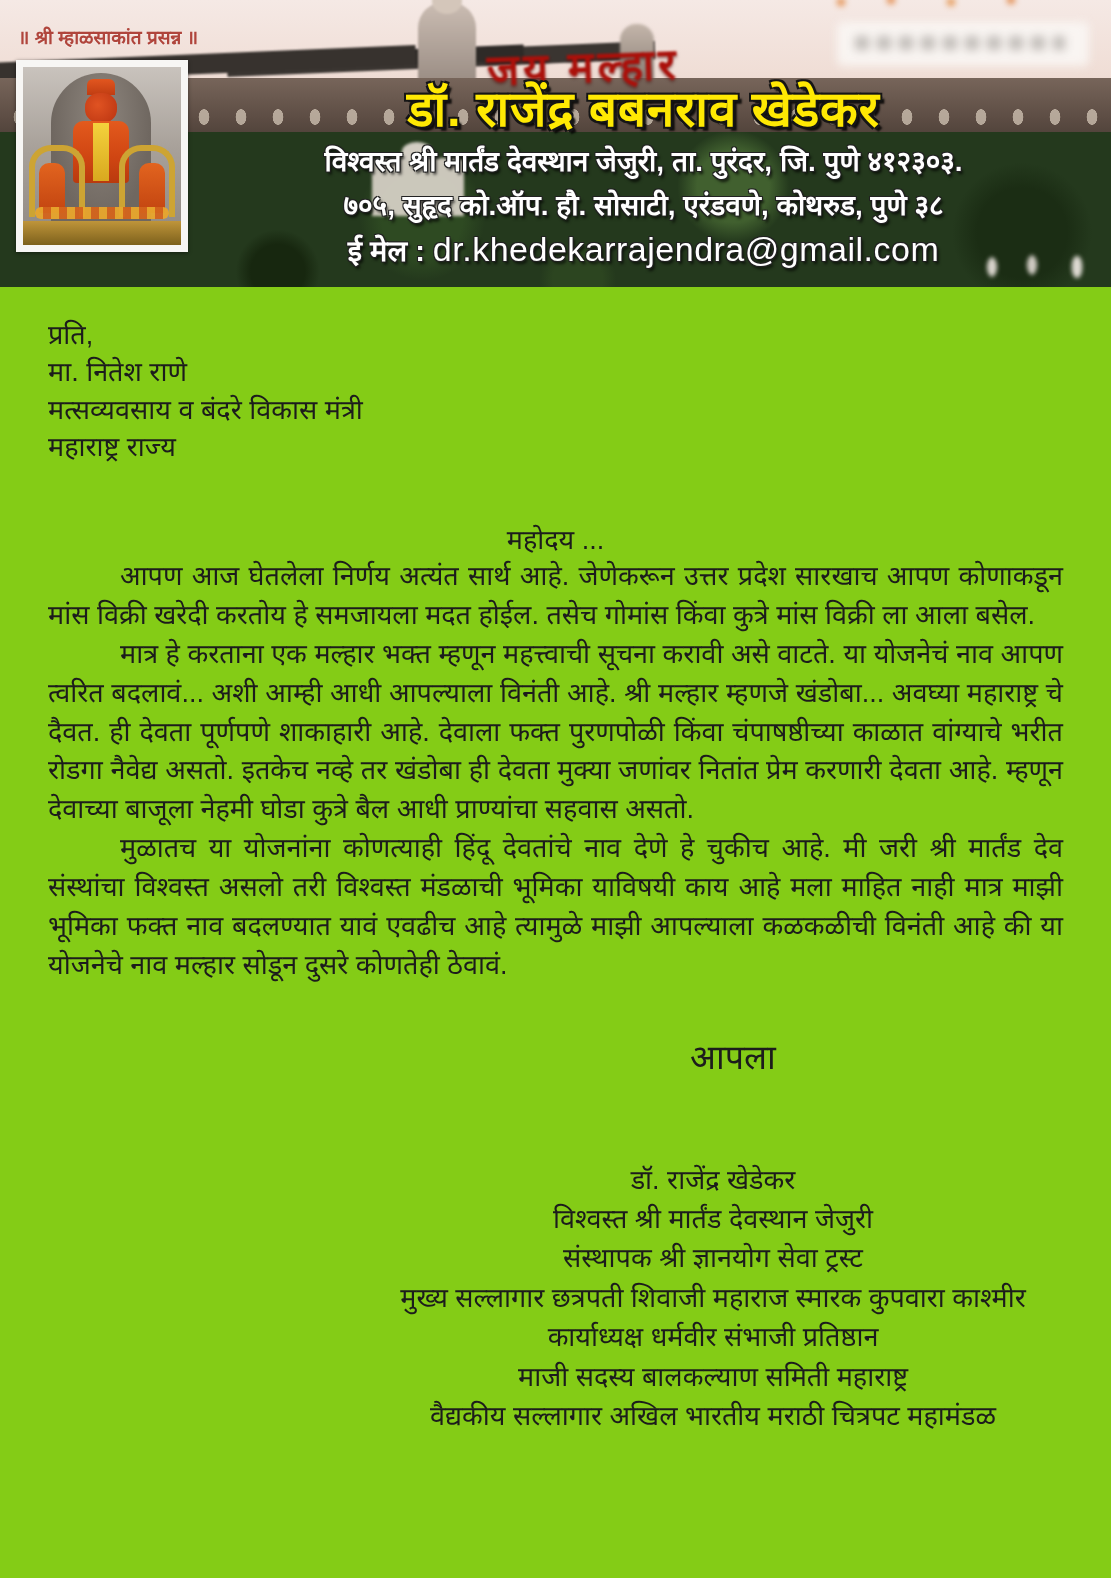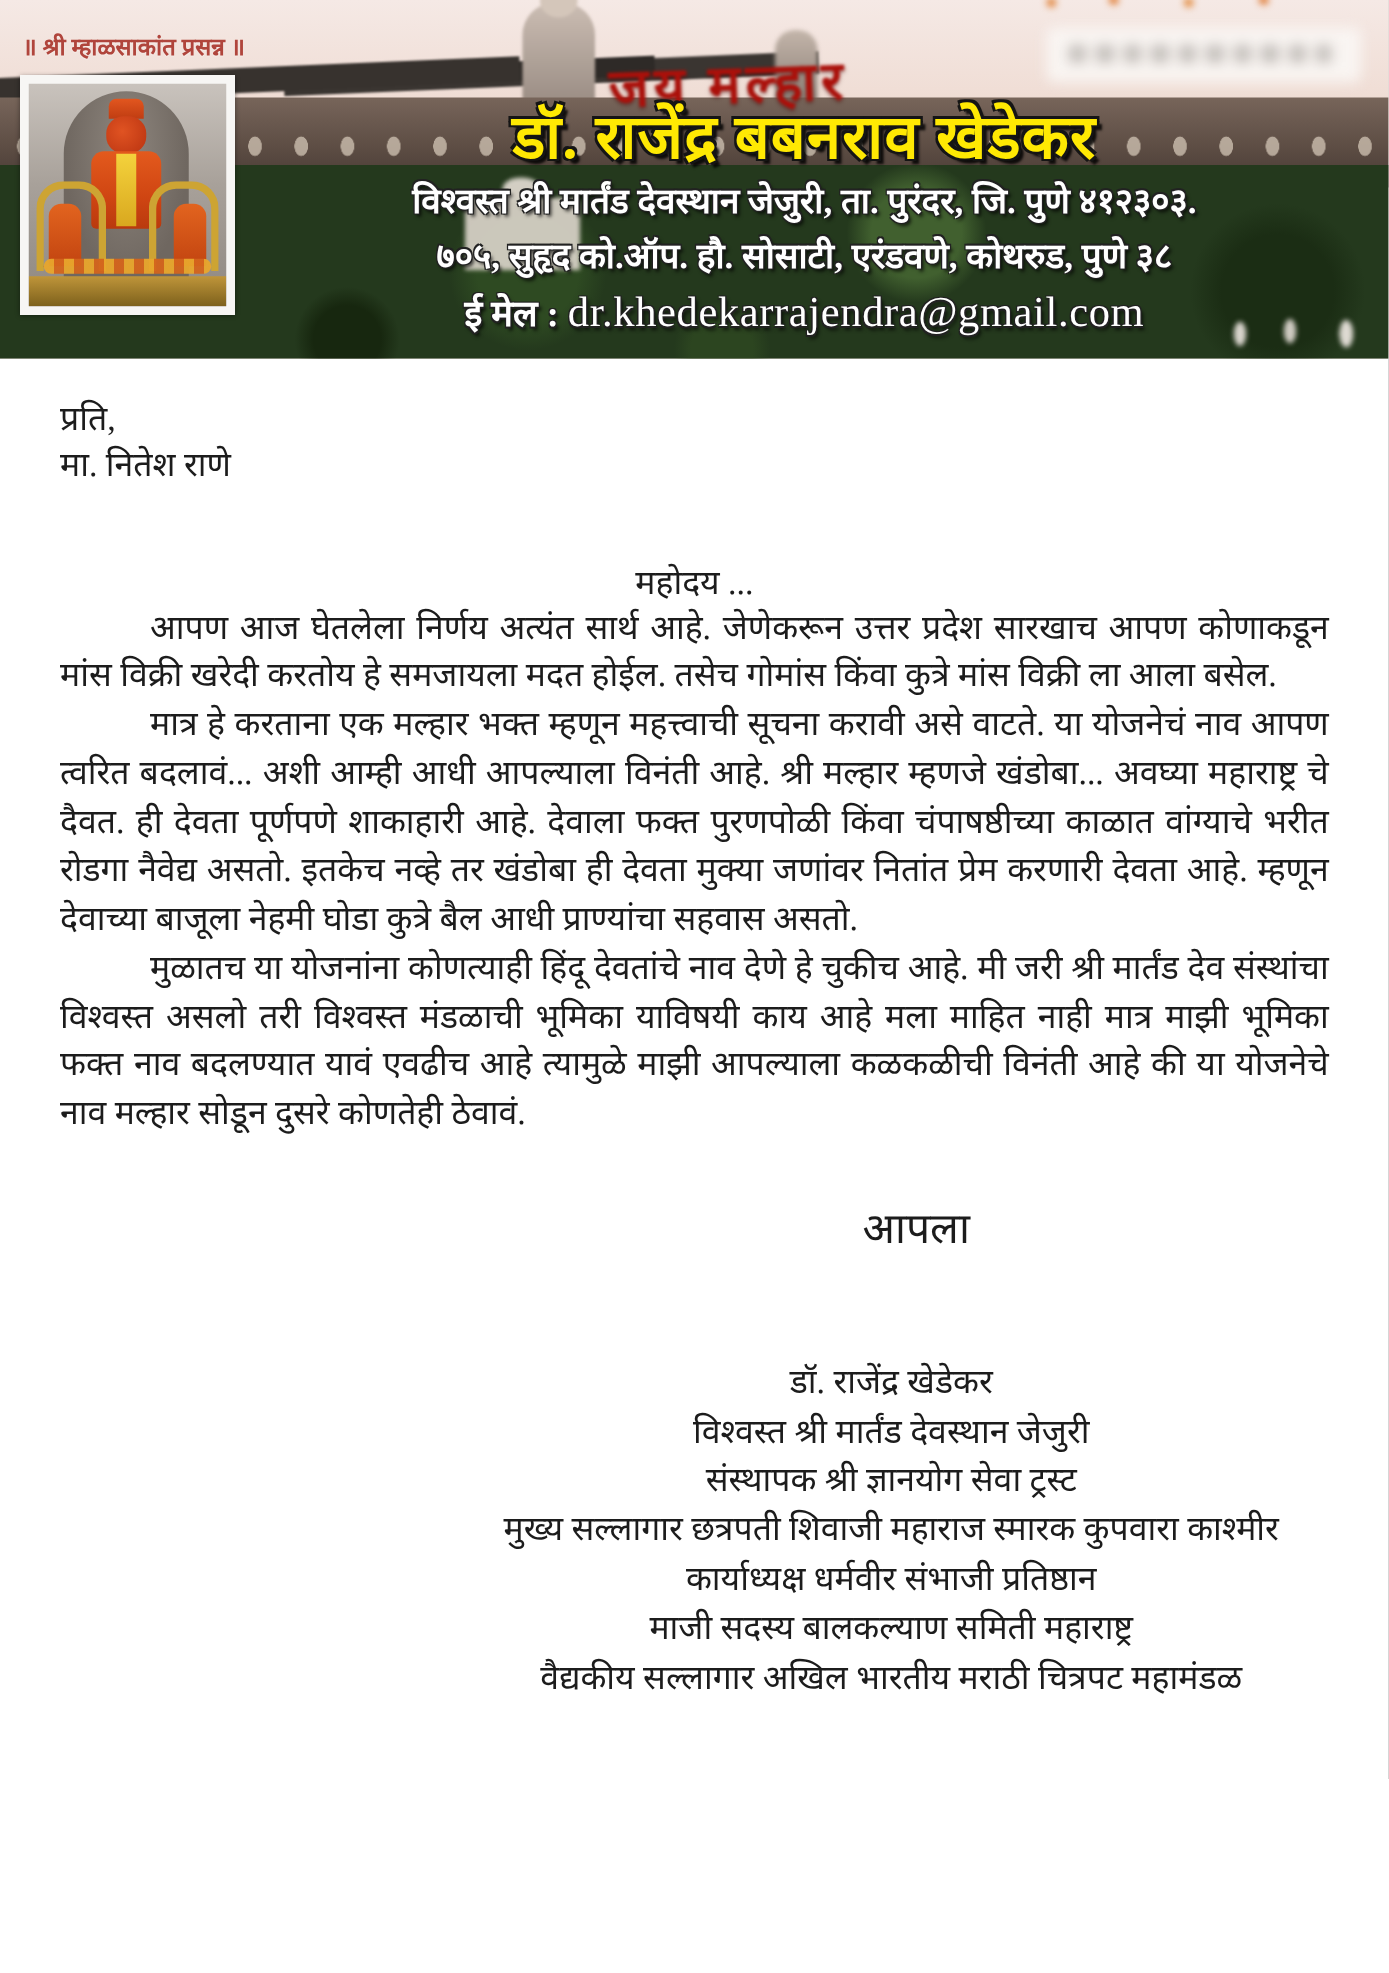--- a/index.html
+++ b/index.html
@@ -1,19 +1,19 @@
 <!DOCTYPE html>
 <html><head>
 <meta charset="utf-8">
 <style>
   html,body{margin:0;padding:0;background:#9a9a9a;}
   .page{
     position:relative; width:1111px; height:1578px; margin:0 auto;
-    background:#ffffff; overflow:hidden;
-    font-family:Liberation Serif, serif;
+    background:#84cc16; overflow:hidden;
+    font-family:Liberation Sans, sans-serif;
     color:#1c1c1c;
   }
 
   
   .header{position:relative;width:100%;height:287px;overflow:hidden;background:#ece0da;}
   .sky{position:absolute;left:0;top:0;width:100%;height:130px;
        background:linear-gradient(180deg,#f5e9e5 0%,#f0ded6 55%,#e4cfc5 100%);}
   .beam{position:absolute;left:-14px;top:54px;width:430px;height:20px;background:#37322e;
         transform:rotate(-2.4deg);filter:blur(1px);
         box-shadow:110px 2px 0 -2px #2e2a27, 240px 5px 0 -1px #3a3531;}
@@ -154,20 +154,22 @@
         <span class="latin">dr.khedekarrajendra@gmail.com</span>
       </div>
     </div>
   </div>
 
   <div class="body-area">
 
     <div class="recipient">
       <div>प्रति,</div>
       <div>मा. नितेश राणे</div>
+      <div>मत्सव्यवसाय व बंदरे विकास मंत्री</div>
+      <div>महाराष्ट्र राज्य</div>
     </div>
 
     <div class="salutation">महोदय ...</div>
 
     <p class="para">आपण आज घेतलेला निर्णय अत्यंत सार्थ आहे. जेणेकरून उत्तर प्रदेश सारखाच आपण कोणाकडून मांस विक्री खरेदी करतोय हे समजायला मदत होईल. तसेच गोमांस किंवा कुत्रे मांस विक्री ला आला बसेल.</p>
     <p class="para">मात्र हे करताना एक मल्हार भक्त म्हणून महत्त्वाची सूचना करावी असे वाटते. या योजनेचं नाव आपण त्वरित बदलावं... अशी आम्ही आधी आपल्याला विनंती आहे. श्री मल्हार म्हणजे खंडोबा... अवघ्या महाराष्ट्र चे दैवत. ही देवता पूर्णपणे शाकाहारी आहे. देवाला फक्त पुरणपोळी किंवा चंपाषष्ठीच्या काळात वांग्याचे भरीत रोडगा  नैवेद्य असतो. इतकेच नव्हे तर खंडोबा ही देवता मुक्या जणांवर नितांत प्रेम करणारी देवता आहे. म्हणून देवाच्या बाजूला नेहमी घोडा कुत्रे बैल आधी प्राण्यांचा सहवास असतो.</p>
     <p class="para">मुळातच या योजनांना कोणत्याही हिंदू देवतांचे नाव देणे हे चुकीच आहे. मी जरी श्री मार्तंड देव संस्थांचा विश्वस्त असलो तरी विश्वस्त मंडळाची भूमिका याविषयी काय आहे मला माहित नाही मात्र माझी भूमिका फक्त नाव बदलण्यात यावं एवढीच आहे त्यामुळे माझी आपल्याला कळकळीची विनंती आहे की या योजनेचे नाव मल्हार सोडून दुसरे कोणतेही ठेवावं.</p>
 
     <div class="closing">आपला</div>
 

